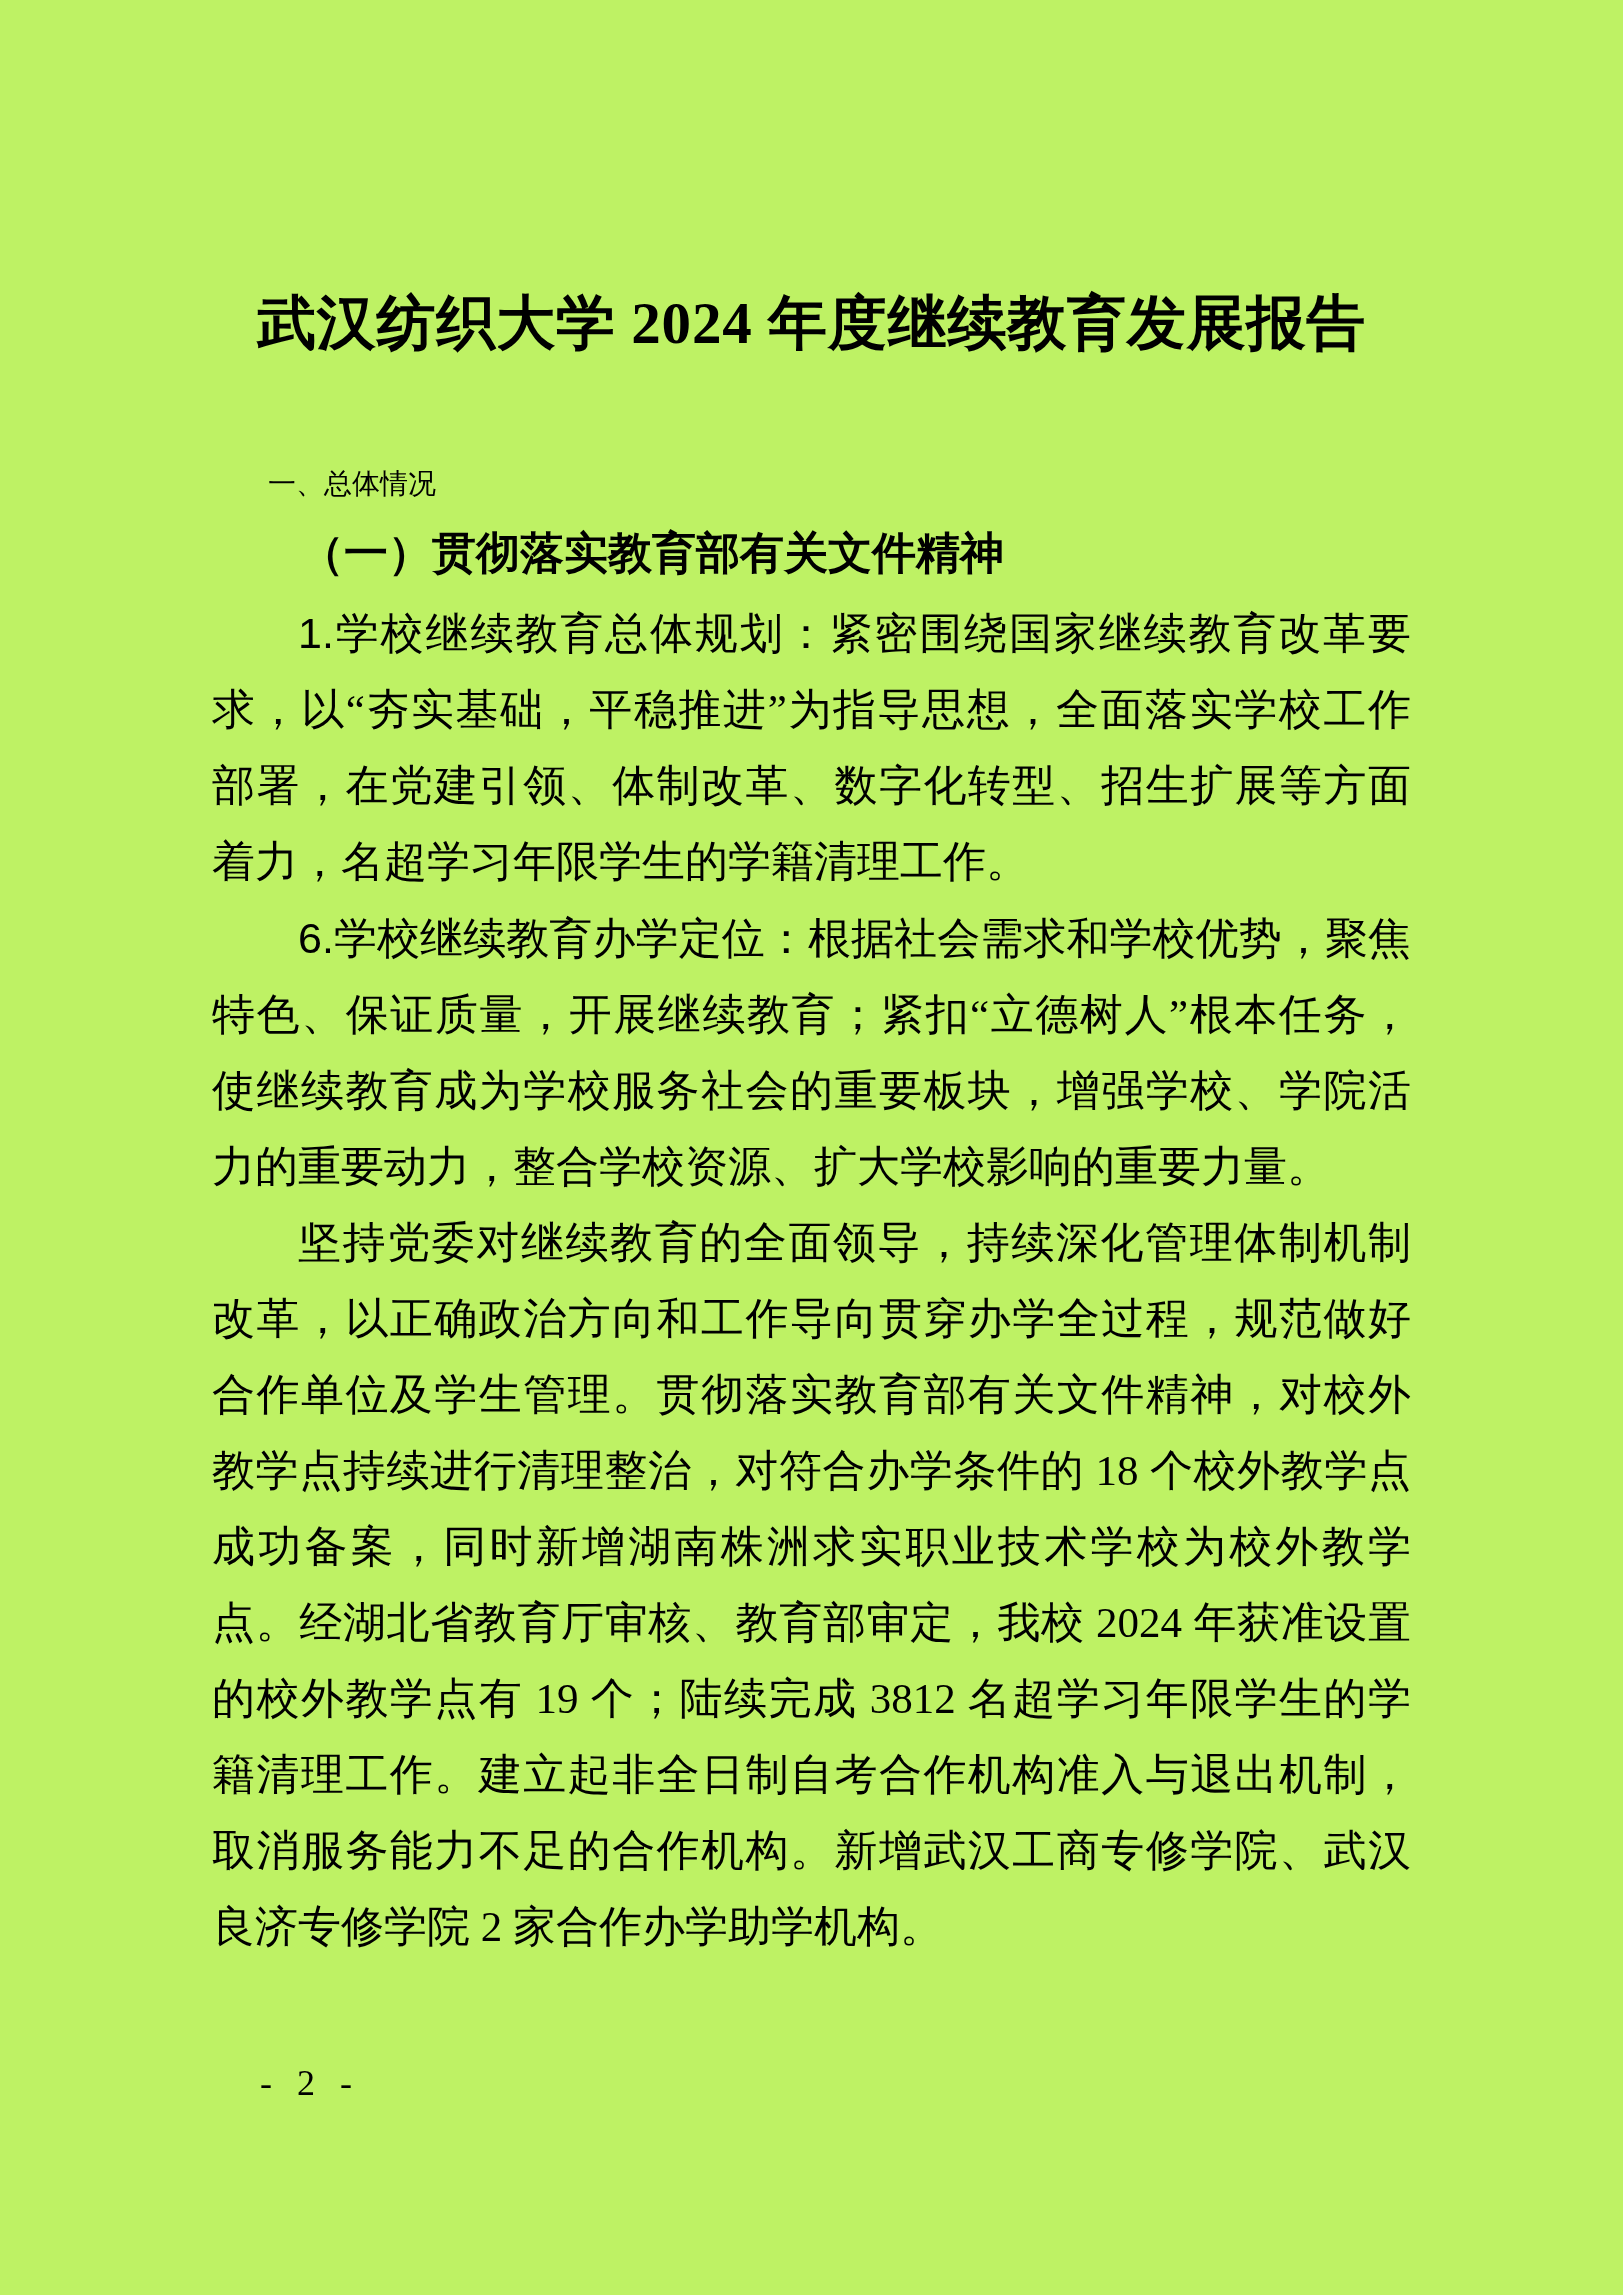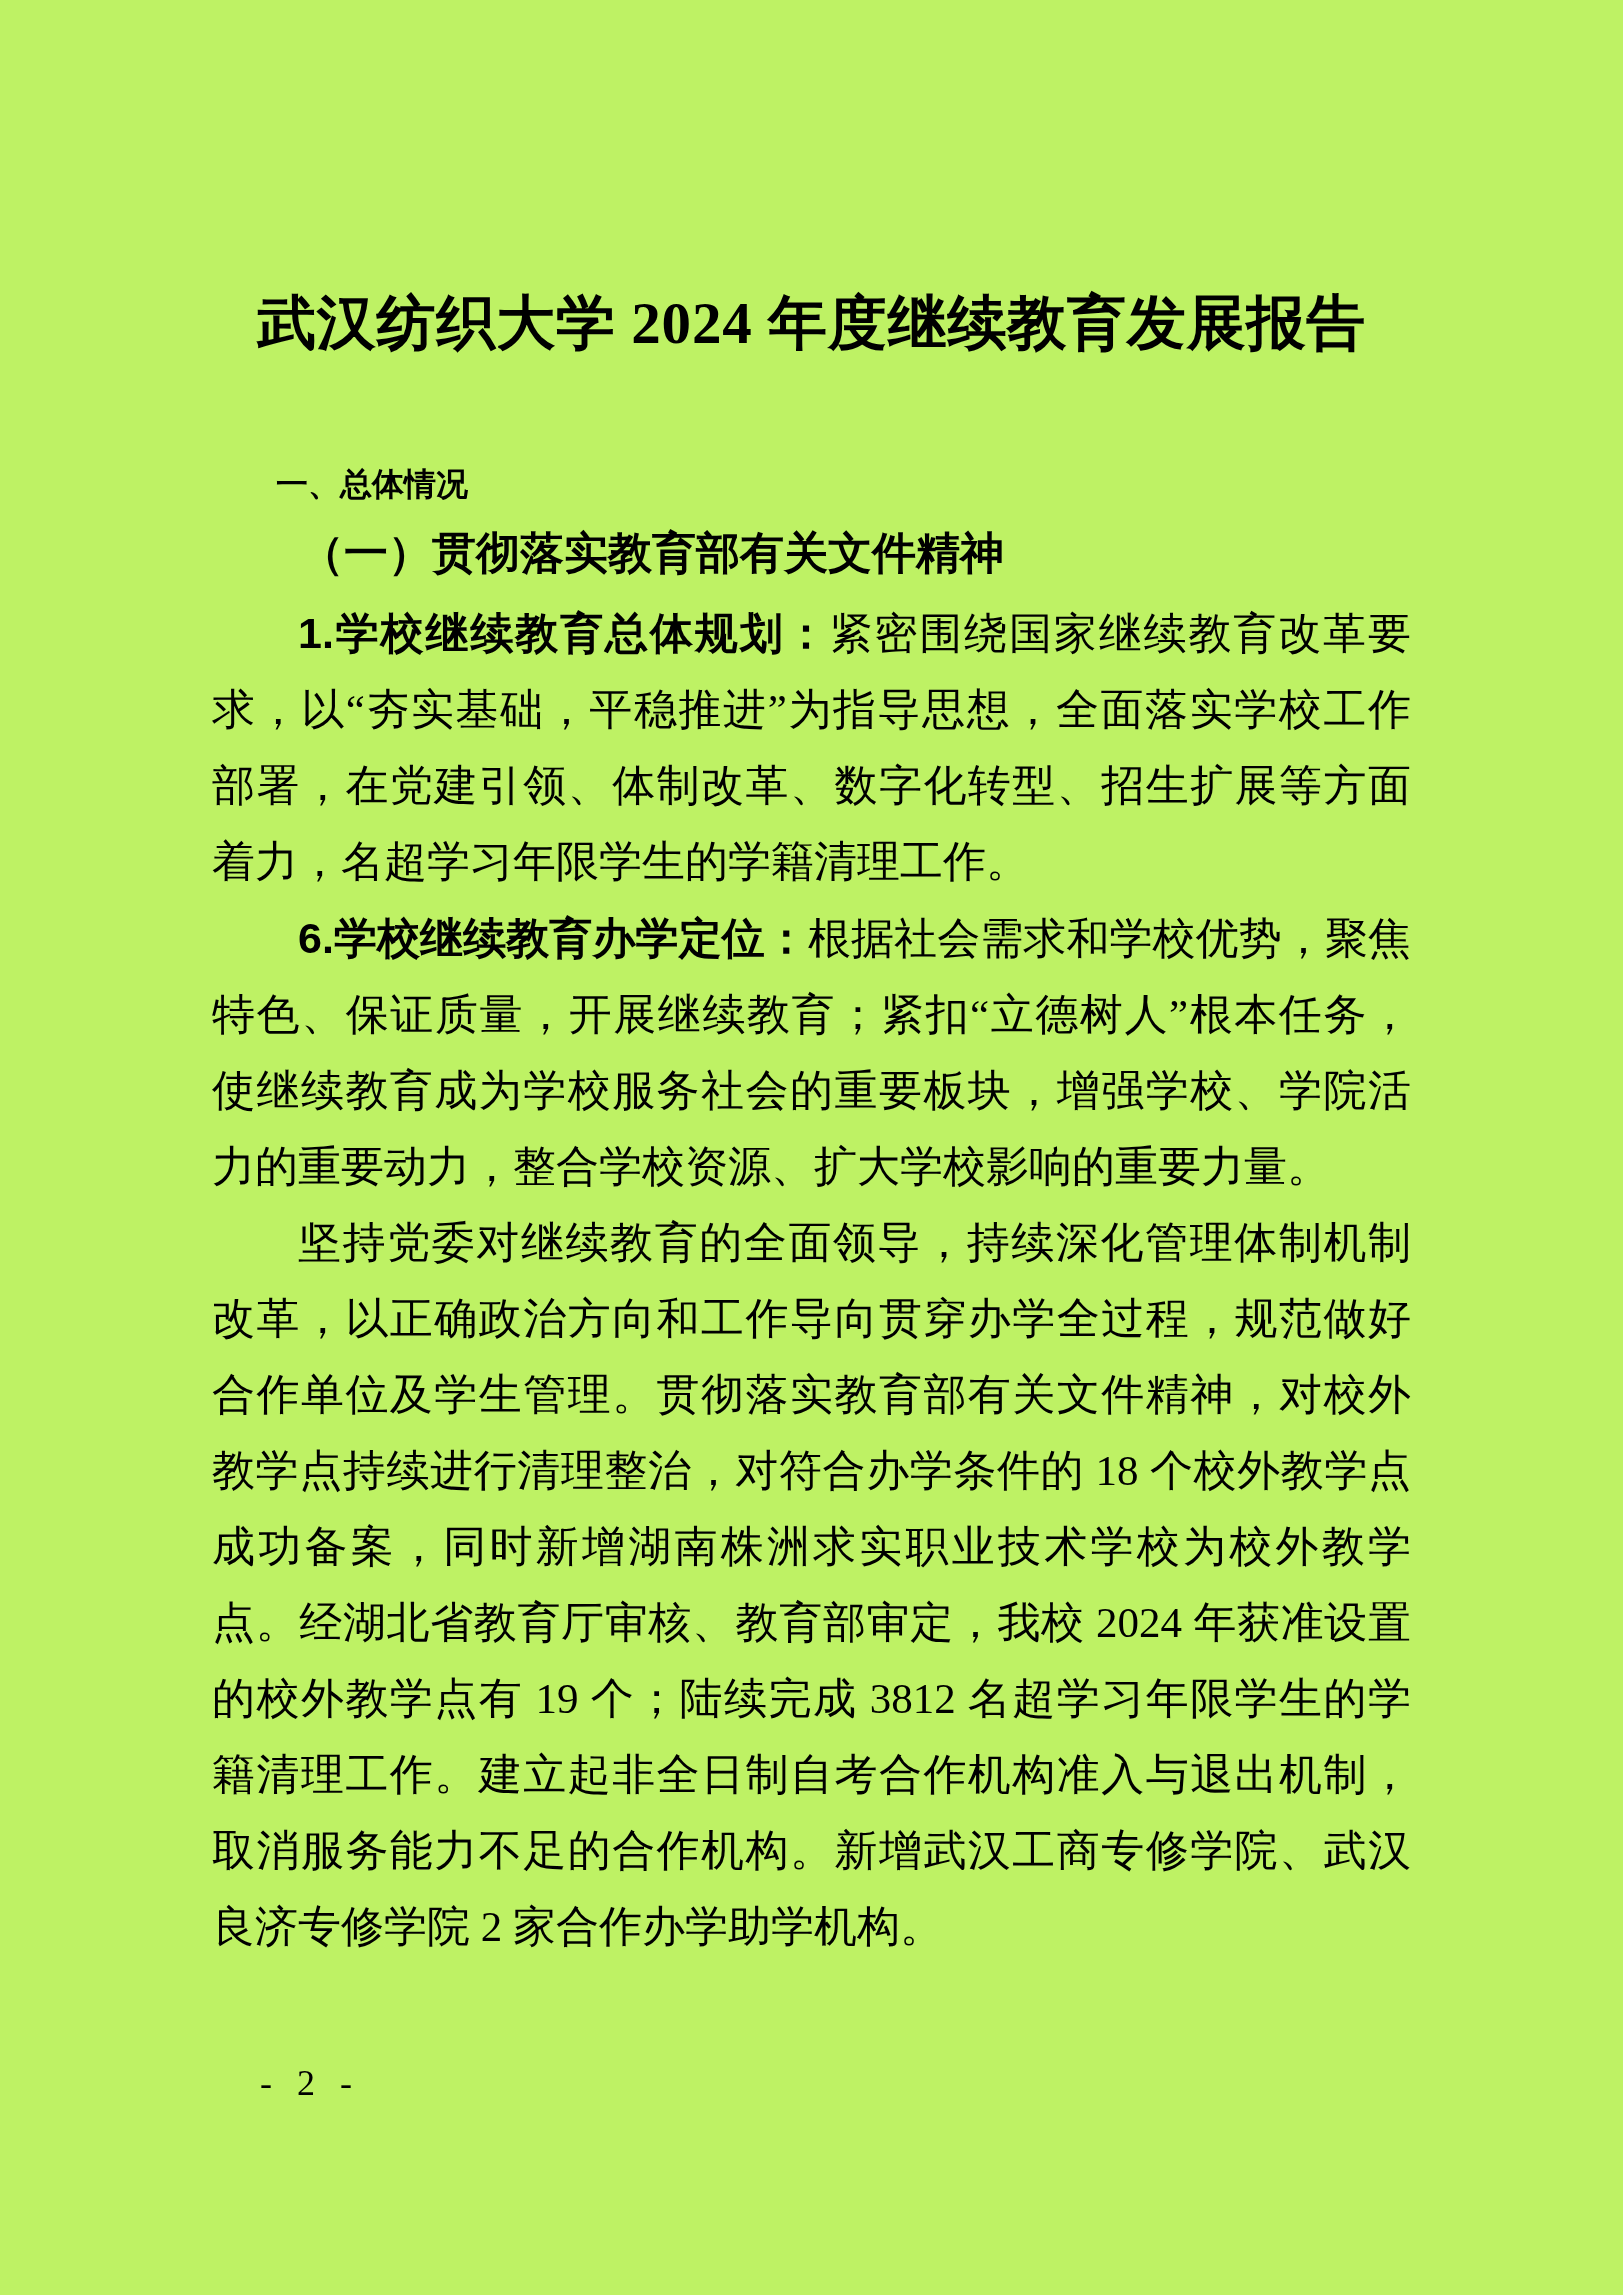--- a/index.html
+++ b/index.html
@@ -28,22 +28,22 @@
     line-height: 79px;
     letter-spacing: 0.8px;
     text-align: center;
     white-space: nowrap;
   }
 
   
   .sec-heading {
     margin-top: 86px;
     font-family: "Liberation Sans", "DejaVu Sans", sans-serif;
-    font-weight: bold;
-    font-size: 32px;
+    font-weight: normal;
+    font-size: 28px;
     line-height: 70px;
     text-indent: 2em;
   }
 
   
   .sub-heading {
     font-family: "Liberation Serif", "DejaVu Serif", serif;
     font-weight: bold;
     font-size: 44px;
     line-height: 70px;
@@ -57,21 +57,21 @@
     line-height: 76px;
     text-align: justify;
     text-justify: inter-ideograph;
     text-indent: 2em;
   }
   .para.first-after-heading {
     margin-top: 6.3px;
   }
   .para .lead {
     font-family: "Liberation Sans", "DejaVu Sans", sans-serif;
-    font-weight: bold;
+    font-weight: normal;
   }
 
   .page-number {
     position: absolute;
     left: 260px;
     top: 2062px;
     font-family: "Liberation Serif", "DejaVu Serif", serif;
     font-size: 36px;
     letter-spacing: 8px;
     white-space: pre;

